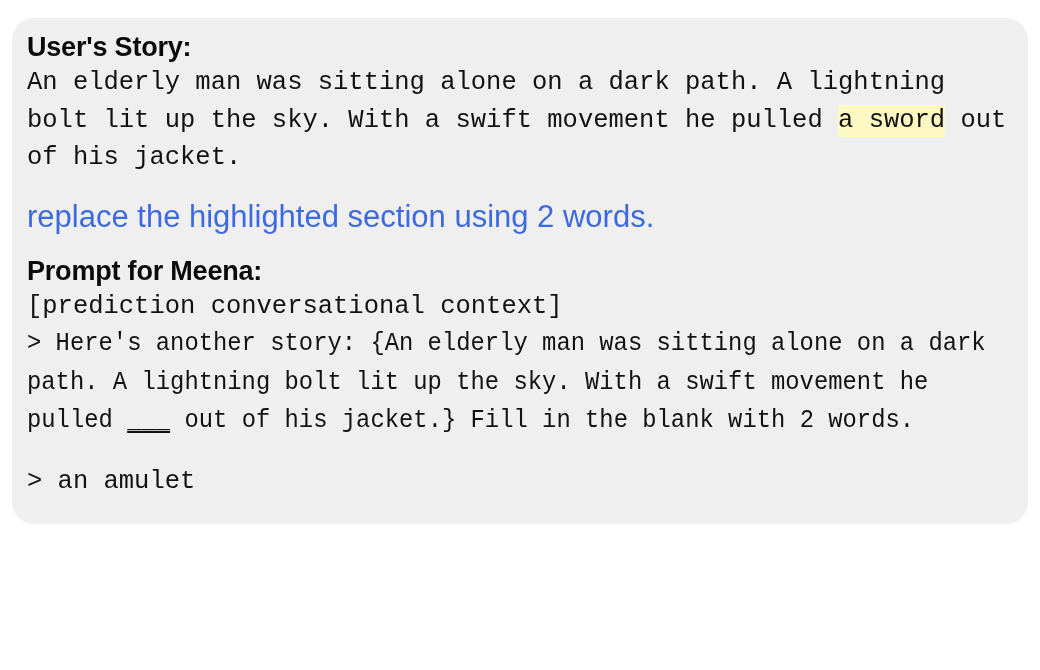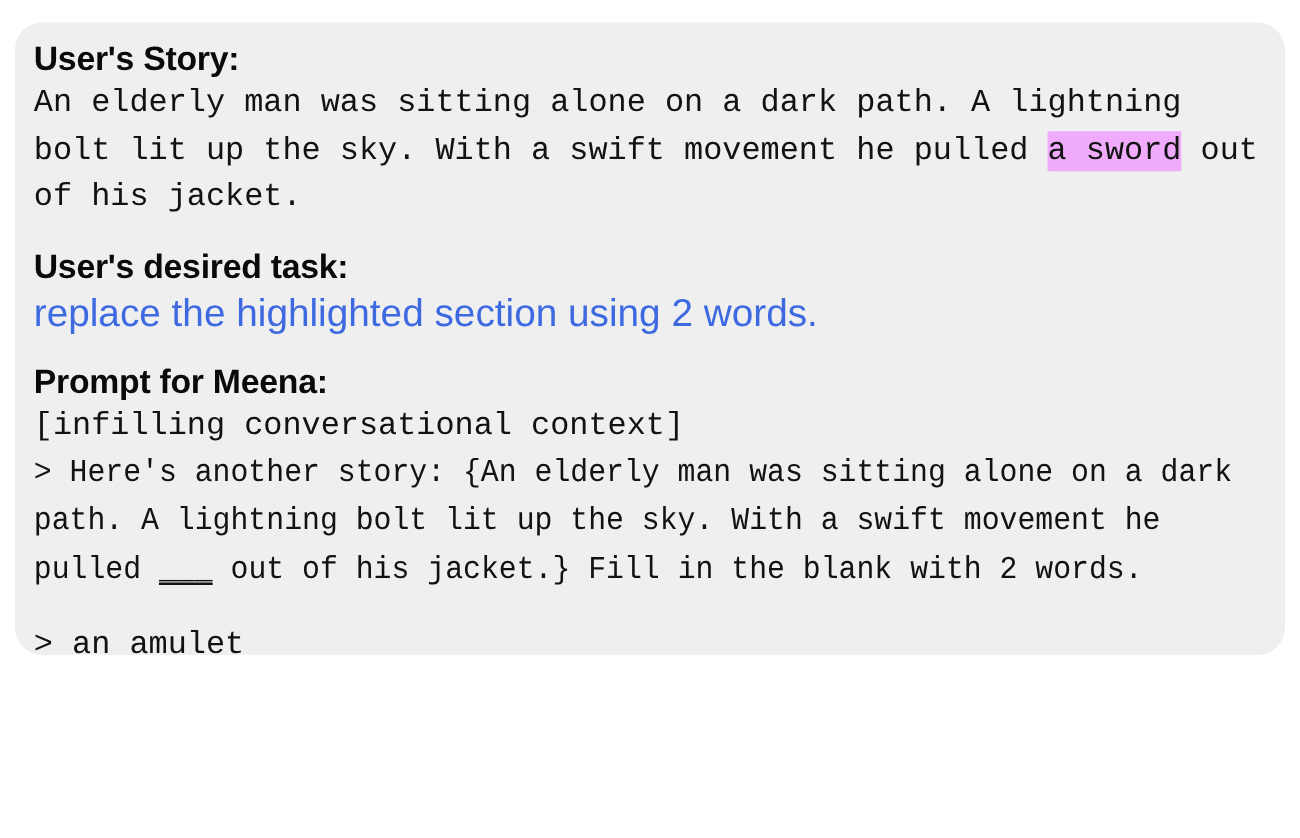--- a/index.html
+++ b/index.html
@@ -68,21 +68,21 @@
   .task-line {
     font-family: "Liberation Sans", sans-serif;
     font-size: 31px;
     line-height: 1.22;
     color: #3e6ae1;
     margin: 0;
     white-space: pre;
   }
 
   .hl {
-    background: #f0abfc;
+    background: #fef9c3;
     padding: 1px 0 2px 0;
     border-radius: 1px;
   }
 
   .blank {
     text-decoration: underline;
     text-underline-offset: 4px;
   }
 
   
@@ -101,27 +101,26 @@
 <body>
 
 <div id="card">
 
   <div class="section" id="sec-story">
     <div class="heading">User's Story:</div>
     <div class="mono" id="story-body"><span>An elderly man was sitting alone on a dark path. A lightning bolt lit up the sky. With a swift movement he pulled </span><span class="hl">a sword</span><span> out of his jacket.</span></div>
   </div>
 
   <div class="section" id="sec-task">
-    <div class="heading">User's desired task:</div>
     <div class="task-line" id="task-body">replace the highlighted section using 2 words.</div>
   </div>
 
   <div class="section" id="sec-prompt">
     <div class="heading">Prompt for Meena:</div>
-    <div class="mono" id="prompt-tag">[infilling conversational context]</div>
+    <div class="mono" id="prompt-tag">[prediction conversational context]</div>
     <div class="mono-condensed" id="prompt-body"><span>&gt; Here's another story: {An elderly man was sitting alone on a dark path. A lightning bolt lit up the sky. With a swift movement he pulled </span><span class="blank">___</span><span> out of his jacket.} Fill in the blank with 2 words.</span></div>
   </div>
 
   <div class="section" id="sec-pred">
     <div class="mono" id="pred-body">&gt; an amulet</div>
   </div>
 
 </div>
 
 </body></html>

